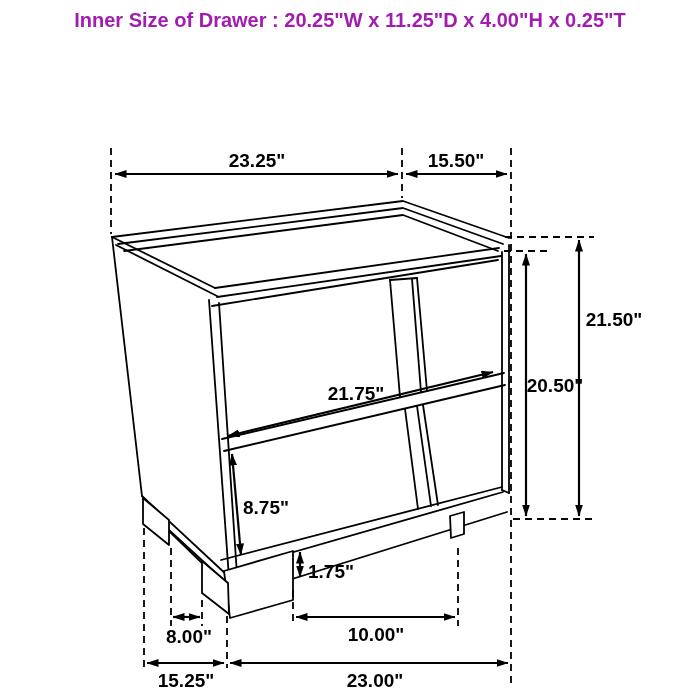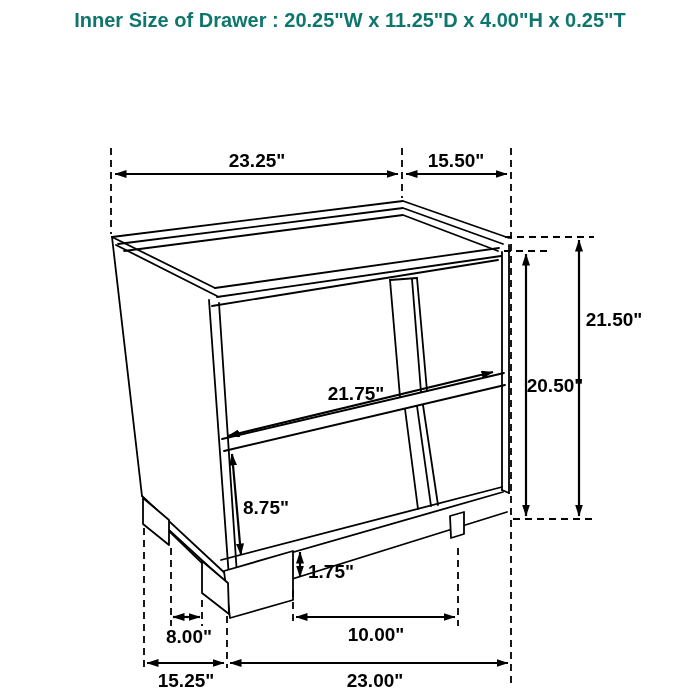--- a/index.html
+++ b/index.html
@@ -3,21 +3,21 @@
 <meta charset="utf-8">
 <style>
   html,body{margin:0;padding:0;}
   body{
     width:700px;height:700px;position:relative;overflow:hidden;
     background:#ffffff;
     font-family:"Liberation Sans", sans-serif;
   }
   .title{
     position:absolute;top:9px;left:0;width:700px;text-align:center;
-    font-size:20px;font-weight:bold;color:#0f766e;white-space:nowrap;
+    font-size:20px;font-weight:bold;color:#a21caf;white-space:nowrap;
   }
   svg{position:absolute;left:0;top:0;}
   .art{stroke:#000;stroke-width:1.8;fill:none;stroke-linejoin:round;stroke-linecap:round;}
   .artfill{stroke:#000;stroke-width:1.8;fill:#ffffff;stroke-linejoin:round;}
   .dimline{stroke:#000;stroke-width:2.2;fill:none;}
   .ext{stroke:#000;stroke-width:1.8;fill:none;stroke-dasharray:7 5;}
   .dimtext{font-size:19px;font-weight:bold;fill:#000;text-anchor:middle;}
 </style>
 </head>
 <body>

